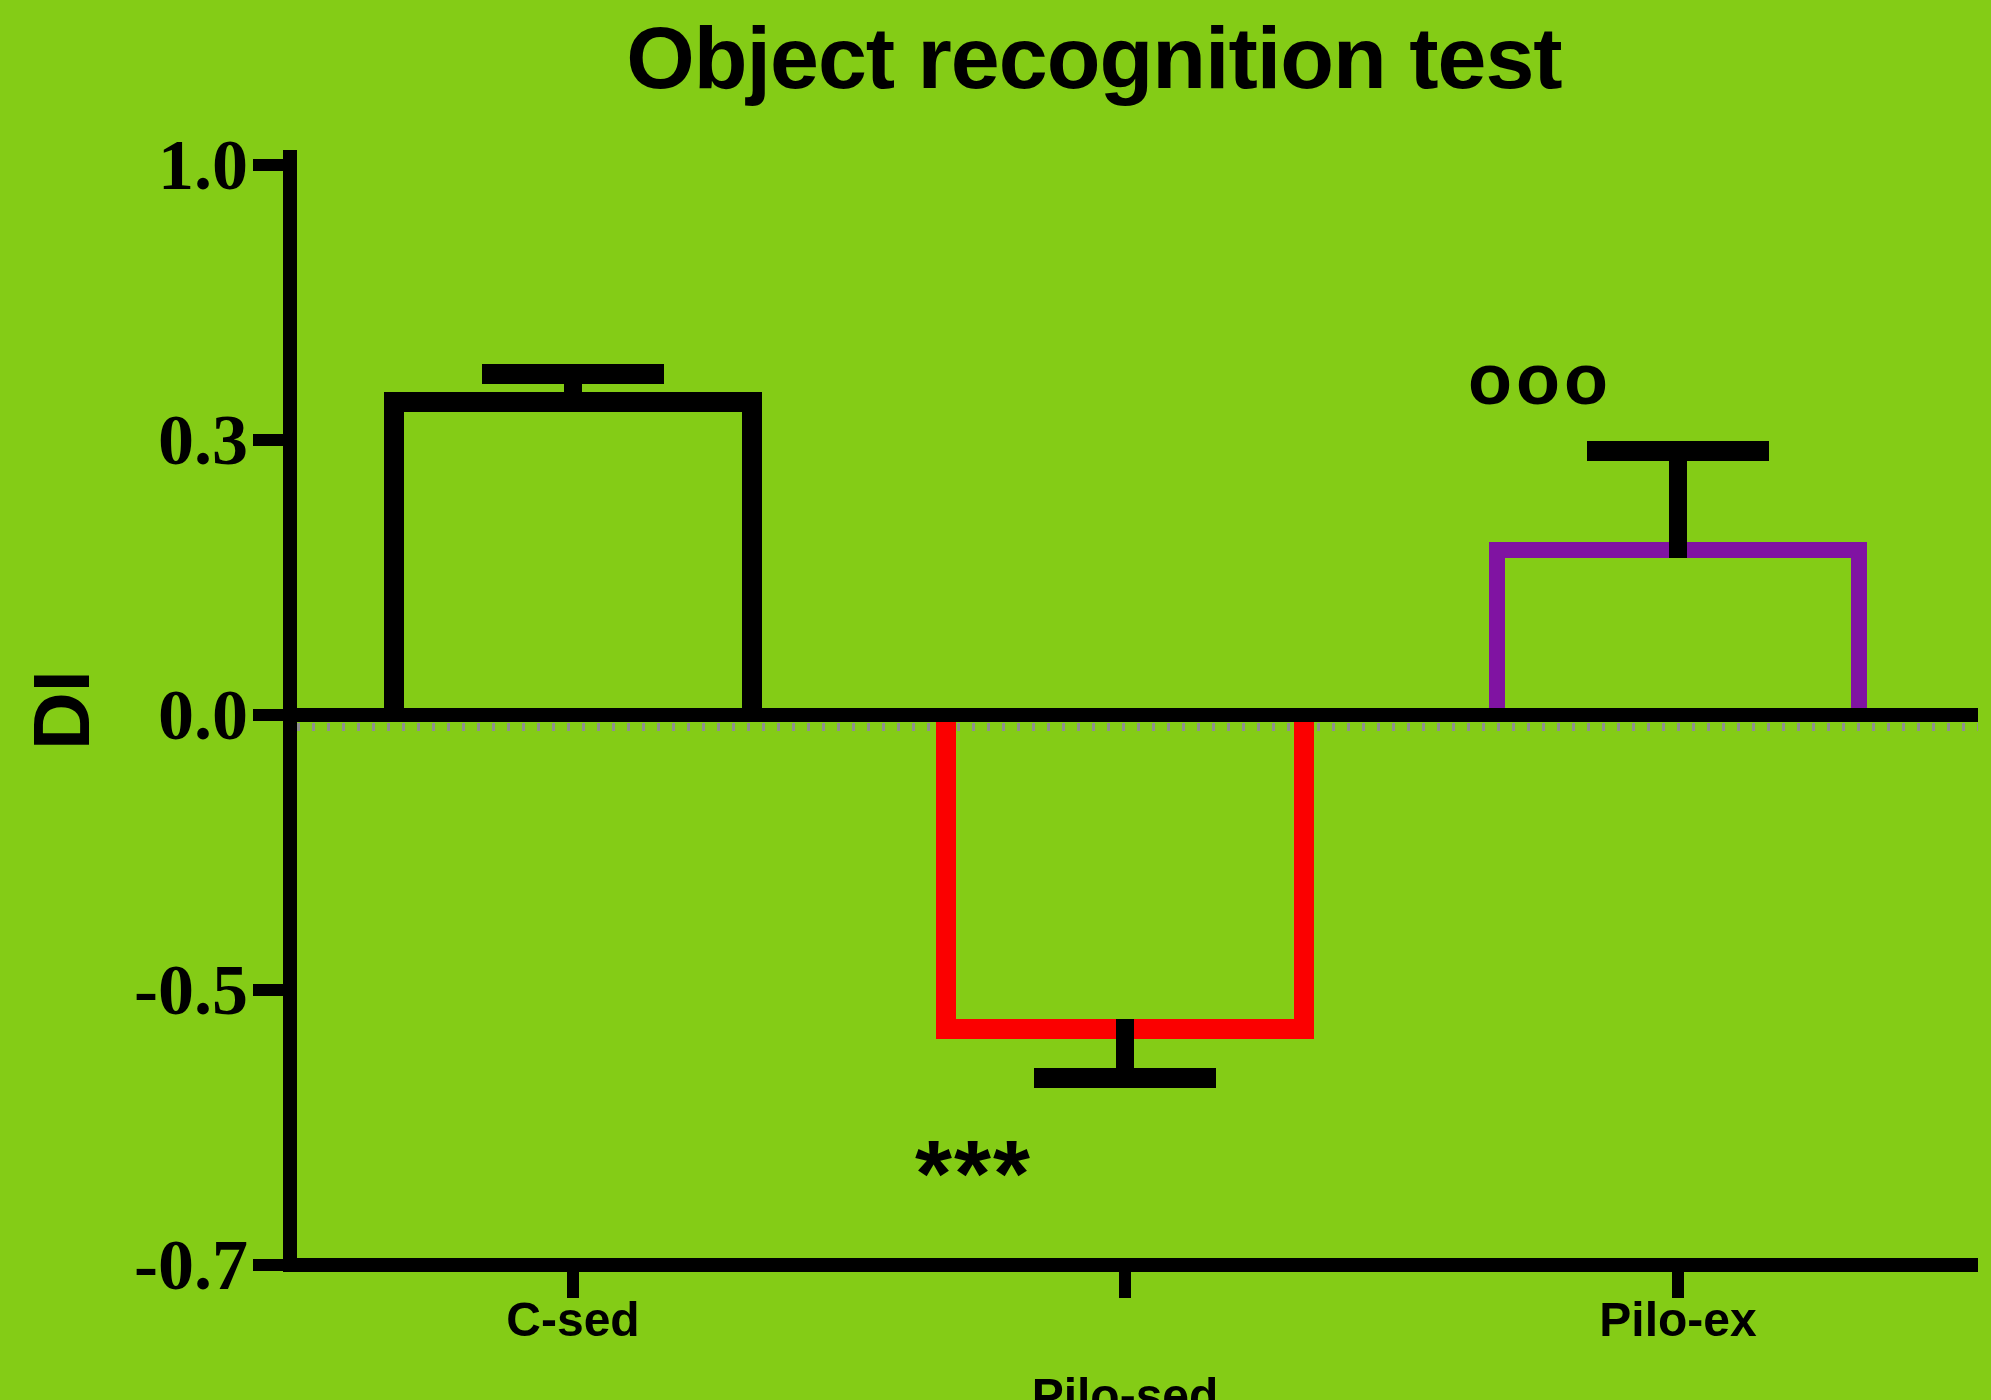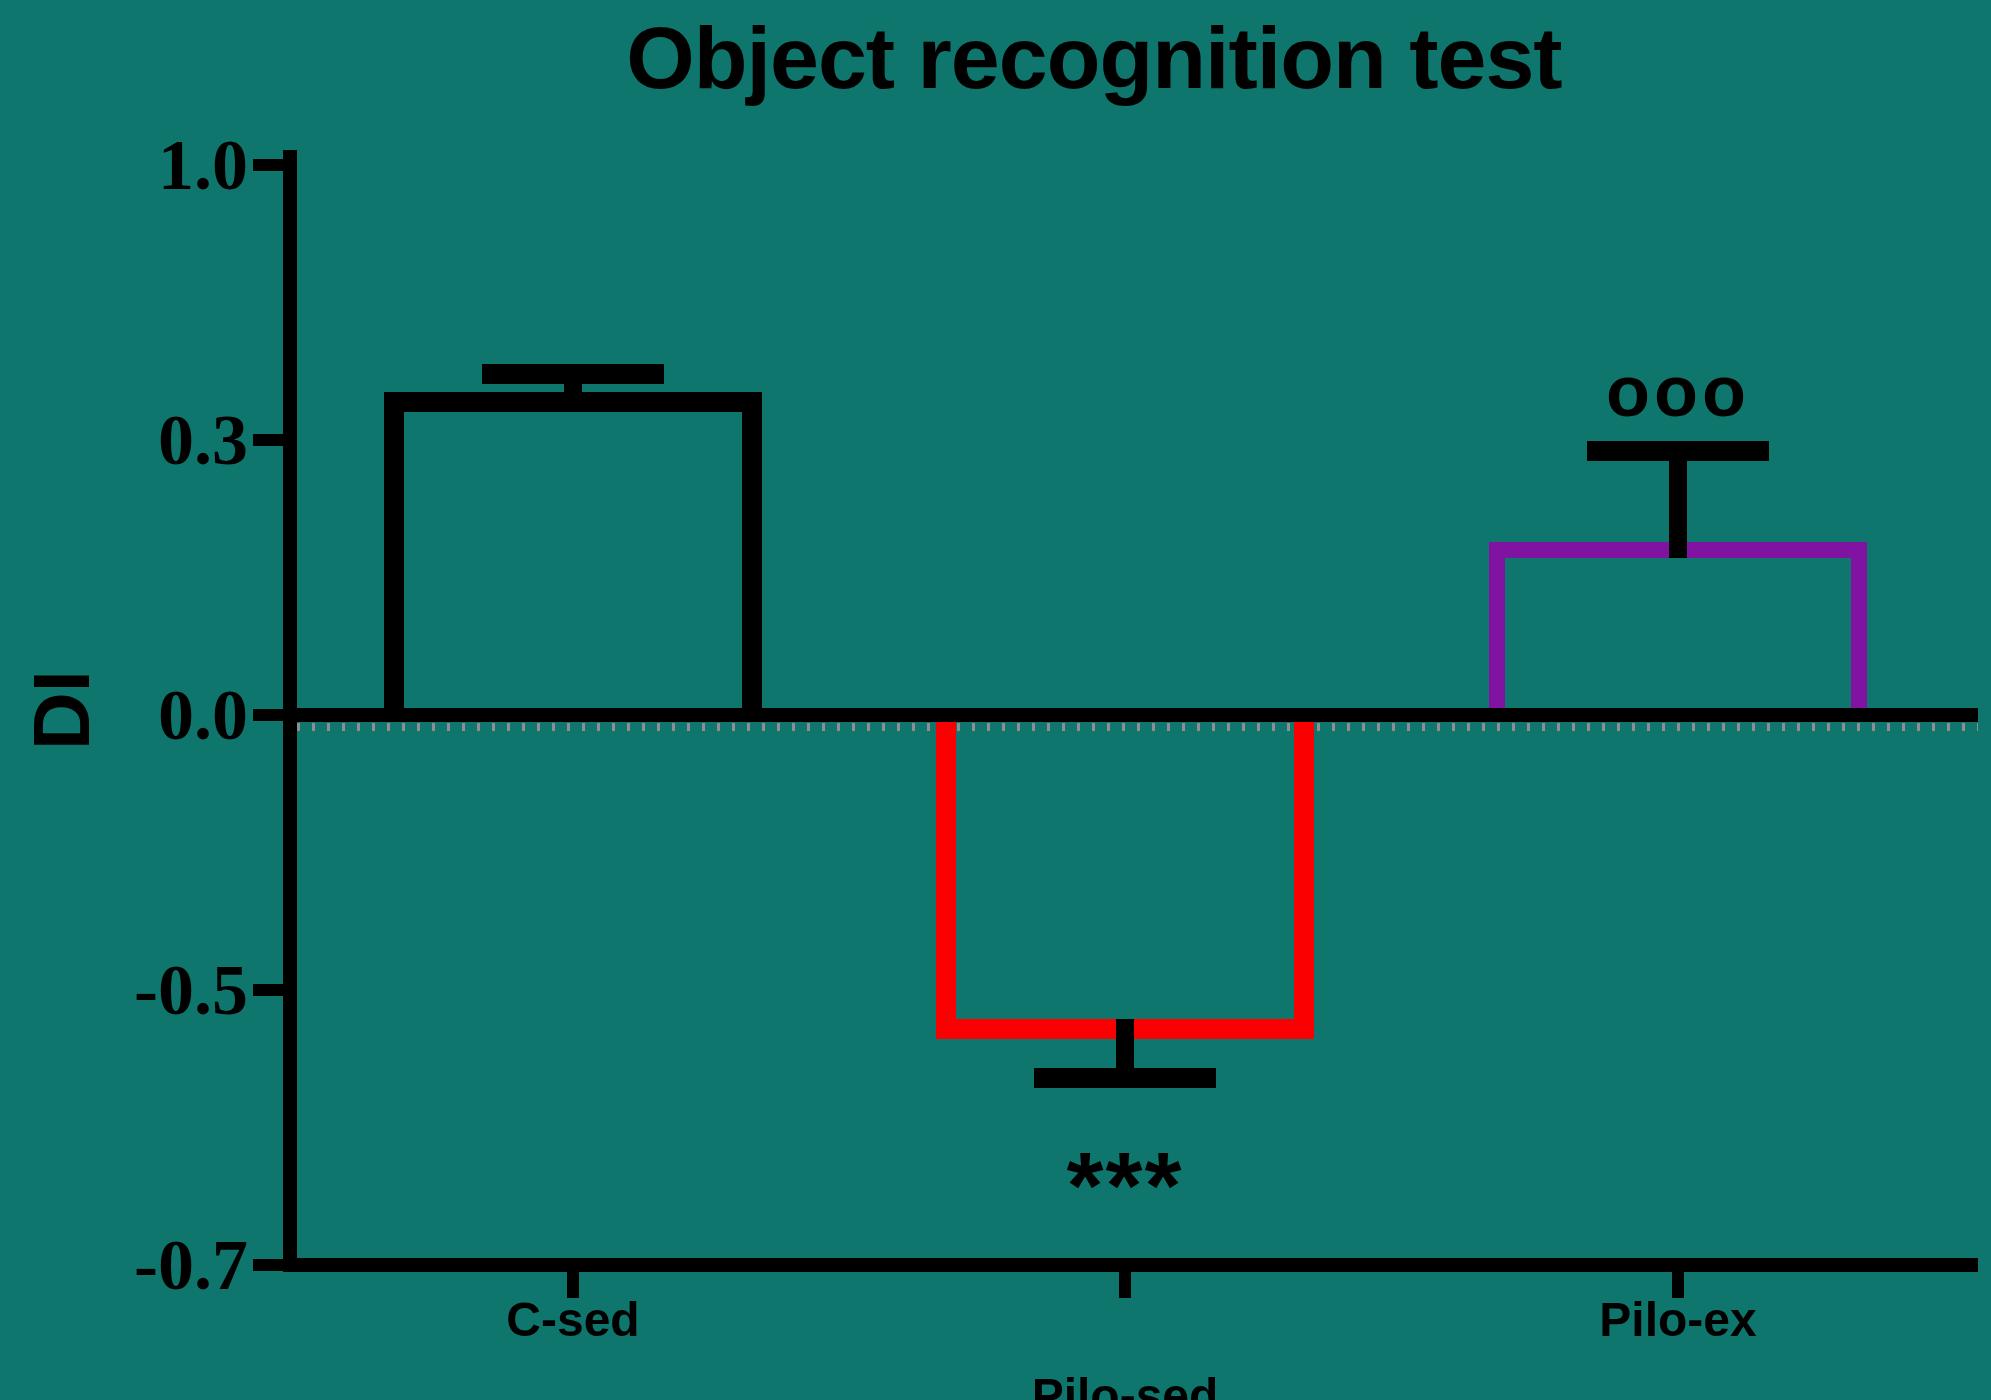--- a/index.html
+++ b/index.html
@@ -1,20 +1,20 @@
 <!DOCTYPE html>
 <html><head>
 <meta charset="utf-8">
 <style>
   html, body { margin: 0; padding: 0; background: #ffffff; }
   .fig {
     position: relative;
     width: 1991px;
     height: 1400px;
-    background: #0f766e;
+    background: #84cc16;
     font-family: "Liberation Sans", "DejaVu Sans", sans-serif;
     font-weight: bold;
     color: #000;
     overflow: hidden;
   }
   .title {
     position: absolute;
     top: 12px;
     left: 1094px;
     transform: translateX(-50%);
@@ -76,21 +76,21 @@
   .err-cap  { position: absolute; background: #000; z-index: 5; }
   .cat-tick { position: absolute; width: 12px; height: 26px; background: #000; z-index: 6; }
   .cat-label {
     position: absolute;
     width: 420px;
     text-align: center;
     font-size: 48px;
     line-height: 1.0;
     white-space: nowrap;
   }
-  .annot { position: absolute; text-align: center; white-space: nowrap; z-index: 7; margin-top: 12px; }
+  .annot { position: absolute; white-space: nowrap; z-index: 7; }
   .annot.above { font-size: 72px; line-height: 1.0; letter-spacing: 4px; }
   .annot.below { font-size: 95px; line-height: 1.0; letter-spacing: 2px; }
 </style>
 </head>
 <body>
 
 <div class="fig">
   <div class="title">Object recognition test</div>
   <div class="ylab">DI</div>
   <div class="spine-y"></div>

